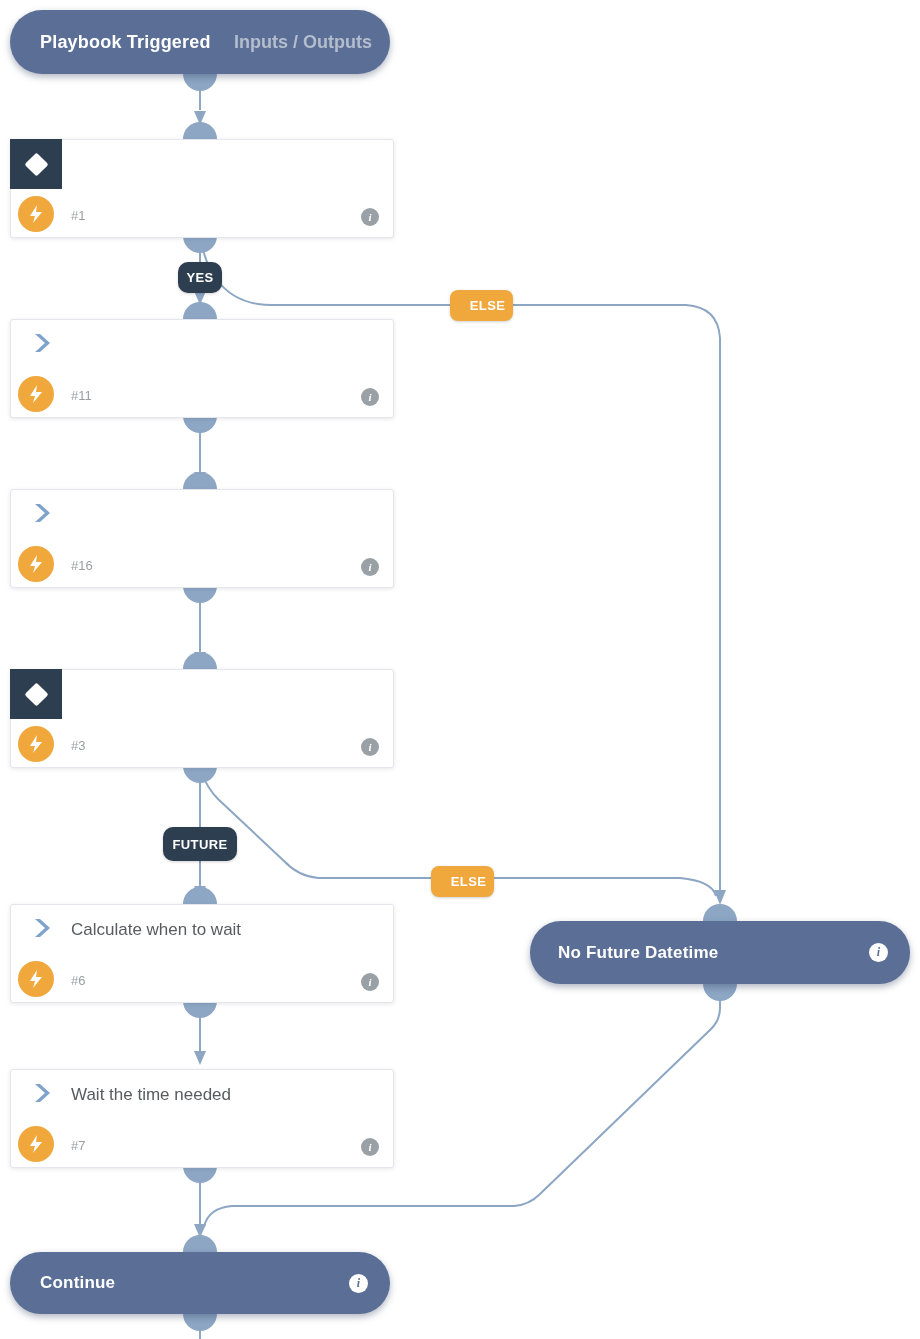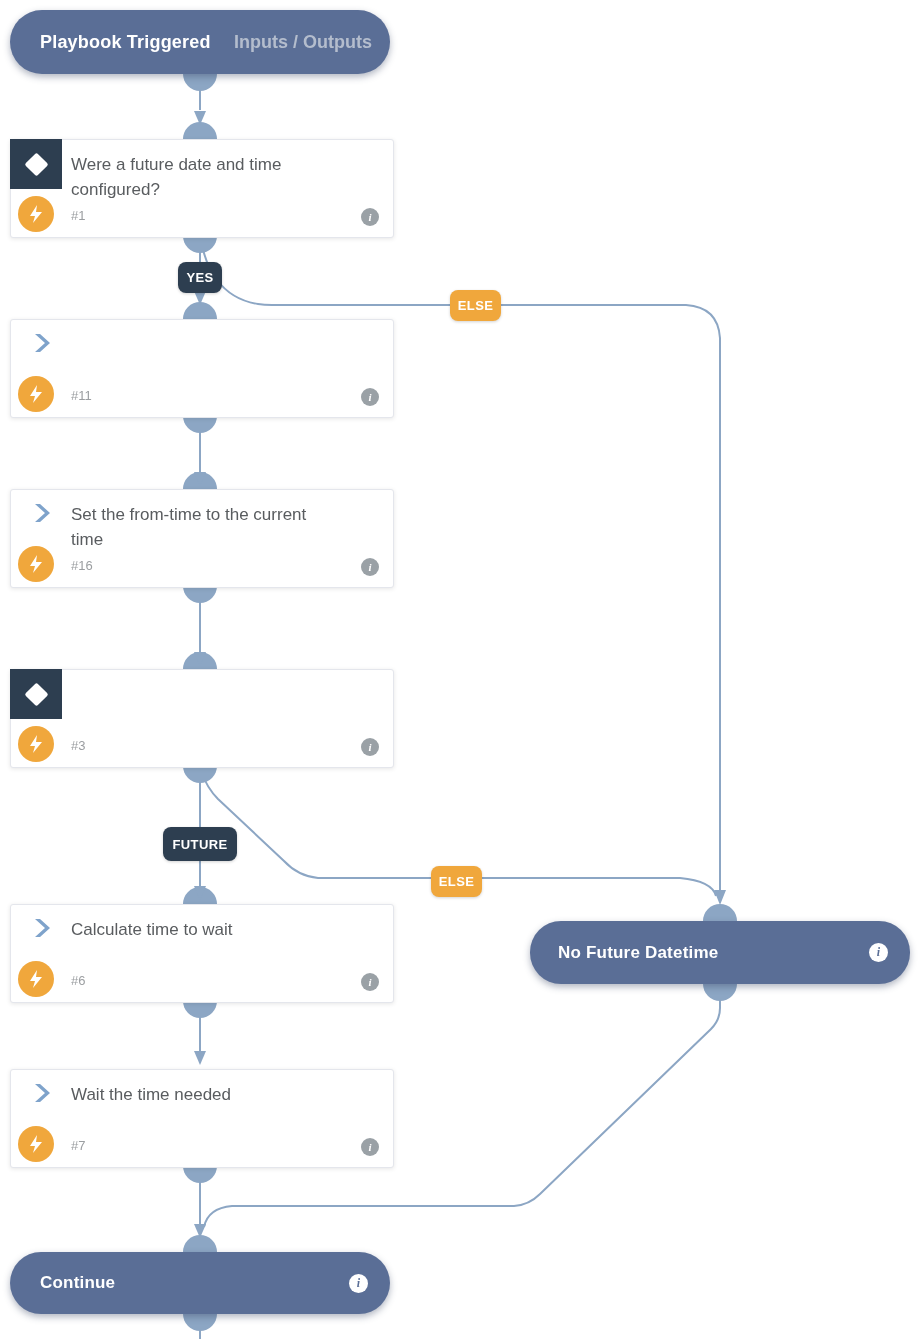--- a/index.html
+++ b/index.html
@@ -31,22 +31,22 @@
   .t-id{position:absolute;left:60px;top:68px;font-size:13px;color:var(--muted-text,#9b9ea1);}
   .info{position:absolute;right:14px;top:68px;width:18px;height:18px;border-radius:50%;
         background:var(--info-gray,#9aa1a6);color:#ffffff;font-size:11px;font-weight:bold;
         font-family:"Liberation Serif",serif;font-style:italic;
         display:flex;align-items:center;justify-content:center;}
 
   
   .badge{position:absolute;display:flex;align-items:center;justify-content:center;
         border-radius:8px;color:#ffffff;font-size:13px;font-weight:bold;letter-spacing:.4px;
         box-shadow:0 1px 3px rgba(0,0,0,.18);}
-  .badge.dark{background:var(--badge-dark,#2d3e50);}
-  .badge.orange{background:var(--badge-orange,#f0a73c);}
+  .badge.dark{background:var(--badge-dark,#2d3e50);border-radius:10px;}
+  .badge.orange{background:var(--badge-orange,#f0a73c);padding-left:12px;}
 </style>
 </head>
 <body>
 
 <div class="canvas">
 
   <svg class="wires" width="920" height="1339" viewBox="0 0 920 1339">
     <g stroke="#8ca6c4" stroke-width="2" fill="none">
 
       <path d="M200 76 V110"></path>
@@ -109,21 +109,20 @@
 
   <div class="task" style="top:139px;">
     <div class="cond-sq">
         <div class="diamond"></div>
       </div>
     <div class="bolt">
       <svg width="20" height="20" viewBox="0 0 20 20">
           <path d="M11 1 L4 12 H9 L7 19 L16 8 H10 Z" fill="#ffffff"></path>
         </svg>
     </div>
-    <div class="t-title">Were a future date and time configured?</div>
     <div class="t-id">#1</div>
     <div class="info">i</div>
   </div>
 
   <div class="task" style="top:319px;">
     <div class="chev">
       <svg width="22" height="20" viewBox="0 0 22 20">
           <polygon points="6,1 16,10 6,19 11,19 21,10 11,1" fill="#7fa3cb"></polygon>
         </svg>
     </div>
@@ -140,21 +139,20 @@
     <div class="chev">
       <svg width="22" height="20" viewBox="0 0 22 20">
           <polygon points="6,1 16,10 6,19 11,19 21,10 11,1" fill="#7fa3cb"></polygon>
         </svg>
     </div>
     <div class="bolt">
       <svg width="20" height="20" viewBox="0 0 20 20">
           <path d="M11 1 L4 12 H9 L7 19 L16 8 H10 Z" fill="#ffffff"></path>
         </svg>
     </div>
-    <div class="t-title">Set the from-time to the current time</div>
     <div class="t-id">#16</div>
     <div class="info">i</div>
   </div>
 
   <div class="task" style="top:669px;">
     <div class="cond-sq">
         <div class="diamond"></div>
       </div>
     <div class="bolt">
       <svg width="20" height="20" viewBox="0 0 20 20">
@@ -169,21 +167,21 @@
     <div class="chev">
       <svg width="22" height="20" viewBox="0 0 22 20">
           <polygon points="6,1 16,10 6,19 11,19 21,10 11,1" fill="#7fa3cb"></polygon>
         </svg>
     </div>
     <div class="bolt">
       <svg width="20" height="20" viewBox="0 0 20 20">
           <path d="M11 1 L4 12 H9 L7 19 L16 8 H10 Z" fill="#ffffff"></path>
         </svg>
     </div>
-    <div class="t-title">Calculate time to wait</div>
+    <div class="t-title">Calculate when to wait</div>
     <div class="t-id">#6</div>
     <div class="info">i</div>
   </div>
 
   <div class="task" style="top:1069px;">
     <div class="chev">
       <svg width="22" height="20" viewBox="0 0 22 20">
           <polygon points="6,1 16,10 6,19 11,19 21,10 11,1" fill="#7fa3cb"></polygon>
         </svg>
     </div>

